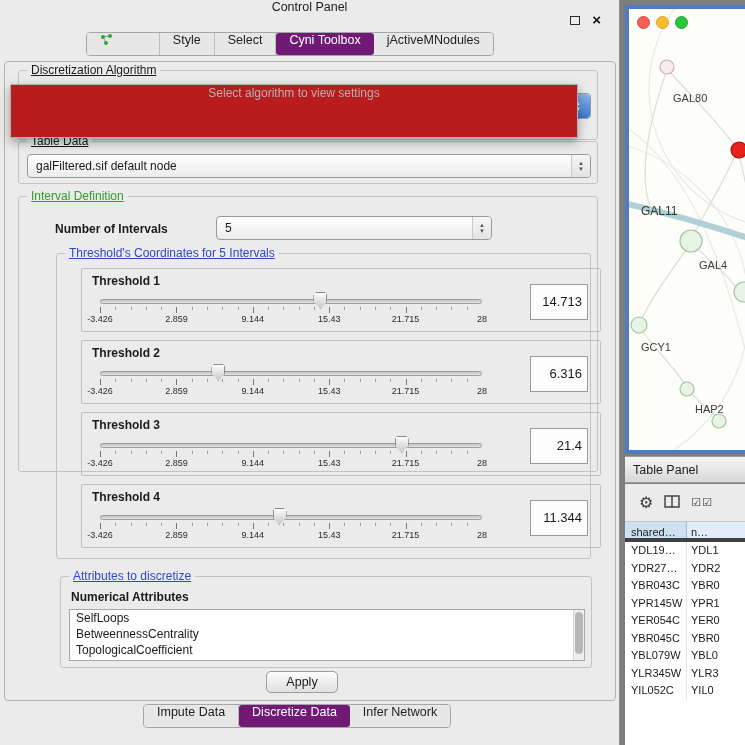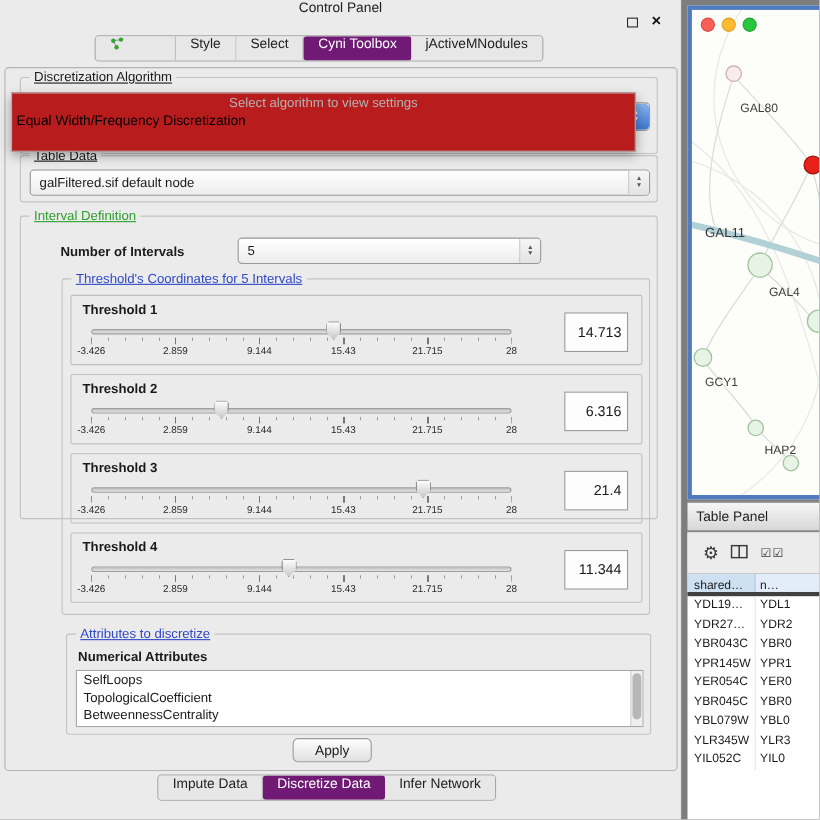--- a/index.html
+++ b/index.html
@@ -41,21 +41,21 @@
   .combo-stepper { margin-left:auto; width:19px; align-self:stretch; display:flex; flex-direction:column; align-items:center; justify-content:center; color:#555; font-size:6px; line-height:6px; border-left:1px solid #c9c9c9; background:linear-gradient(#f6f6f6,#e3e3e3); }
   .combo-stepper.blue { background:linear-gradient(#8ab5ee,#3b77d0); color:#fff; border-left:none; width:24px; border-radius:0 4px 4px 0; }
 
   
   .algo-popup { position:absolute; left:10px; top:84px; width:568px; height:54px; background:#b91c1c; border:1px solid #b1b1b1; box-shadow:0 4px 10px rgba(0,0,0,.35); z-index:60; }
   .algo-placeholder { text-align:center; color:#b3b3b3; font-size:12px; height:17px; line-height:17px; }
   .algo-option { font-size:12.5px; height:17px; line-height:17px; padding:0 4px; color:#000; }
   .algo-option.bold { font-weight:bold; }
 
   
-  .threshold-box { position:absolute; left:7px; width:520px; height:64px; border:1px solid #c0c0c0; border-radius:2px; }
+  .threshold-box { position:absolute; left:24px; width:520px; height:64px; border:1px solid #c0c0c0; border-radius:2px; }
   .th-label { position:absolute; left:10px; top:5px; font-weight:bold; font-size:12px; }
   .th-value { position:absolute; right:12px; top:15px; width:58px; height:36px; background:#fdfdfd; border:1px solid #9a9a9a; font-size:13px; text-align:right; line-height:34px; padding-right:5px; }
   .slider { position:absolute; left:18px; top:24px; width:382px; height:38px; }
   .slider-track { position:absolute; left:0; right:0; top:6px; height:5px; background:linear-gradient(#c2c2c2,#e2e2e2); border:1px solid #9e9e9e; border-radius:3px; }
   .slider-thumb { position:absolute; top:-1px; width:14px; height:17px; background:linear-gradient(#fdfdfd,#c9c9c9); border:1px solid #8a8a8a; clip-path:polygon(18% 0,82% 0,100% 18%,100% 55%,50% 100%,0 55%,0 18%); z-index:2; }
   .ticks-major { position:absolute; left:0; right:0; top:14px; height:6px; background:repeating-linear-gradient(to right,#787878 0 1px,transparent 1px 20%); }
   .ticks-minor { position:absolute; left:0; right:0; top:14px; height:3px; background:repeating-linear-gradient(to right,#9a9a9a 0 1px,transparent 1px 4%); }
   .slider-scale { position:absolute; left:0; right:0; top:21px; height:12px; font-size:9px; color:#2a2a2a; }
   .slider-scale span { position:absolute; transform:translateX(-50%); white-space:nowrap; }
 
@@ -140,21 +140,20 @@
     <div class="combo" style="left:8px; top:22px; width:564px; height:26px;">
       <span class="combo-stepper blue">
         <span>▲</span>
         <span>▼</span>
       </span>
     </div>
   </div>
 
   <div class="algo-popup">
     <div class="algo-placeholder">Select algorithm to view settings</div>
-    <div class="algo-option">Equal Width/Frequency Discretization</div>
   </div>
 
   <div class="group" style="left:18px; top:141px; width:580px; height:43px;">
     <span class="group-label">Table Data</span>
     <div class="combo" style="left:8px; top:12px; width:564px; height:24px;">
       <span>galFiltered.sif default node</span>
       <span class="combo-stepper">
         <span>▲</span>
         <span>▼</span>
       </span>
@@ -253,22 +252,22 @@
       </div>
 
     </div>
   </div>
 
   <div class="group" style="left:60px; top:576px; width:532px; height:92px;">
     <span class="group-label lbl-blue">Attributes to discretize</span>
     <div class="bold" style="position:absolute; left:10px; top:13px;">Numerical Attributes</div>
     <div class="listbox">
       <div class="list-item">SelfLoops</div>
+      <div class="list-item">BetweennessCentrality</div>
       <div class="list-item">TopologicalCoefficient</div>
-      <div class="list-item">BetweennessCentrality</div>
       <div class="list-scrollbar">
         <div class="list-scroll-thumb"></div>
       </div>
     </div>
   </div>
 
   <div class="apply-btn">Apply</div>
 
   <div class="tabstrip tabstrip-bottom">
     <div class="tab">

